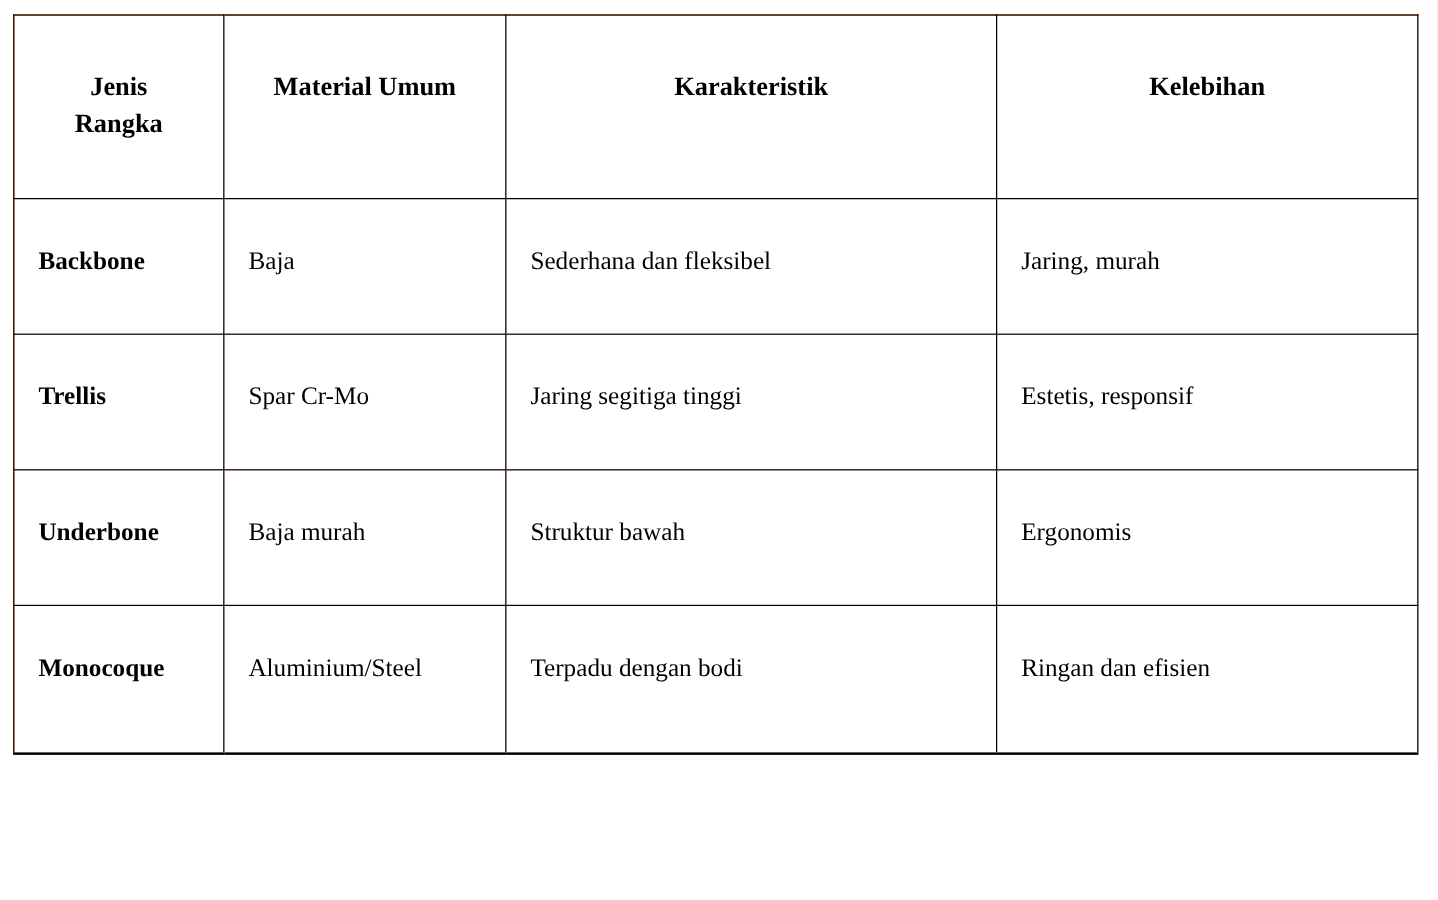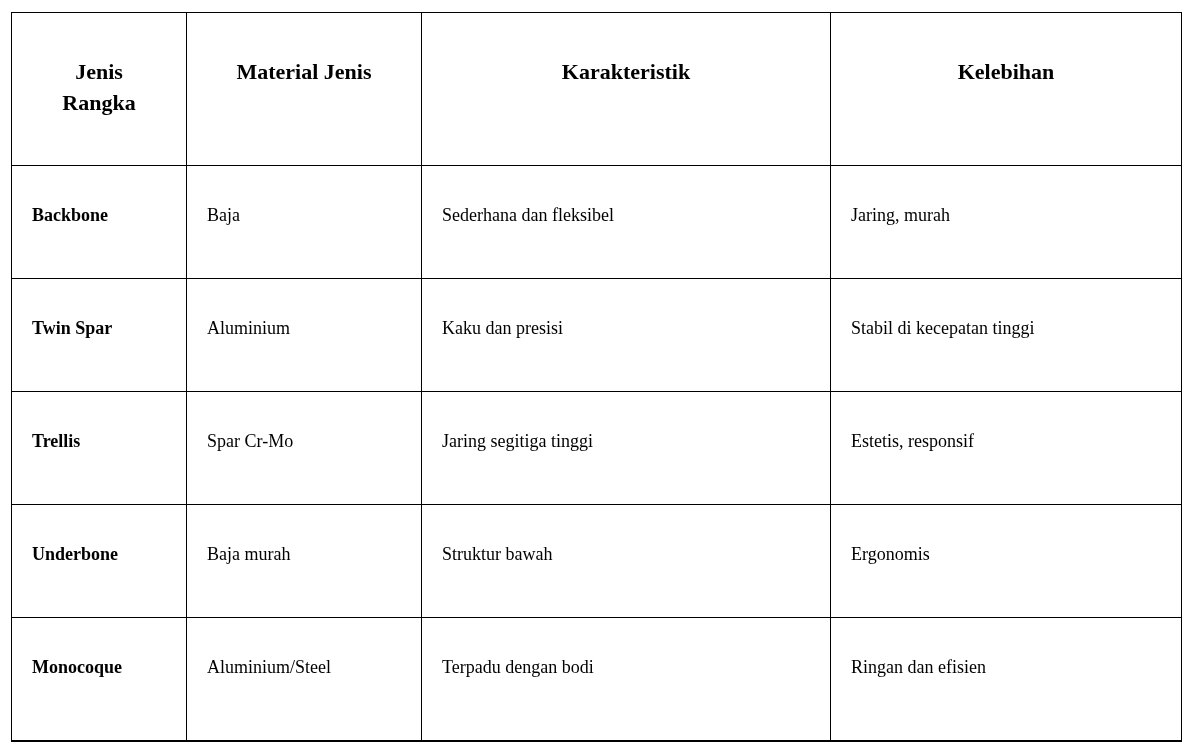--- a/index.html
+++ b/index.html
@@ -71,21 +71,21 @@
     height: 113px;
     box-sizing: border-box;
   }
   #frame-table tbody tr.last-row td {
     height: 123px;
   }
 
   .td-inner {
     display: block;
     text-align: left;
-    font-size: 18px;
+    font-size: 21px;
     line-height: 1.3;
     padding-top: 38px;
     padding-left: 20px;
     padding-right: 10px;
   }
   .td-inner.bold {
     font-weight: bold;
   }
 
   
@@ -106,21 +106,21 @@
       <col class="c4">
     </colgroup>
 
     <thead>
       <tr>
         <th>
           <span class="th-inner">Jenis
 Rangka</span>
         </th>
         <th>
-          <span class="th-inner">Material Jenis</span>
+          <span class="th-inner">Material Umum</span>
         </th>
         <th>
           <span class="th-inner">Karakteristik</span>
         </th>
         <th>
           <span class="th-inner">Kelebihan</span>
         </th>
       </tr>
     </thead>
 
@@ -134,34 +134,20 @@
           <span class="td-inner">Baja</span>
         </td>
         <td>
           <span class="td-inner">Sederhana dan fleksibel</span>
         </td>
         <td>
           <span class="td-inner">Jaring, murah</span>
         </td>
       </tr>
 
-      <tr>
-        <td>
-          <span class="td-inner bold">Twin Spar</span>
-        </td>
-        <td>
-          <span class="td-inner">Aluminium</span>
-        </td>
-        <td>
-          <span class="td-inner">Kaku dan presisi</span>
-        </td>
-        <td>
-          <span class="td-inner">Stabil di kecepatan tinggi</span>
-        </td>
-      </tr>
 
       <tr>
         <td>
           <span class="td-inner bold">Trellis</span>
         </td>
         <td>
           <span class="td-inner">Spar Cr-Mo</span>
         </td>
         <td>
           <span class="td-inner">Jaring segitiga tinggi</span>

